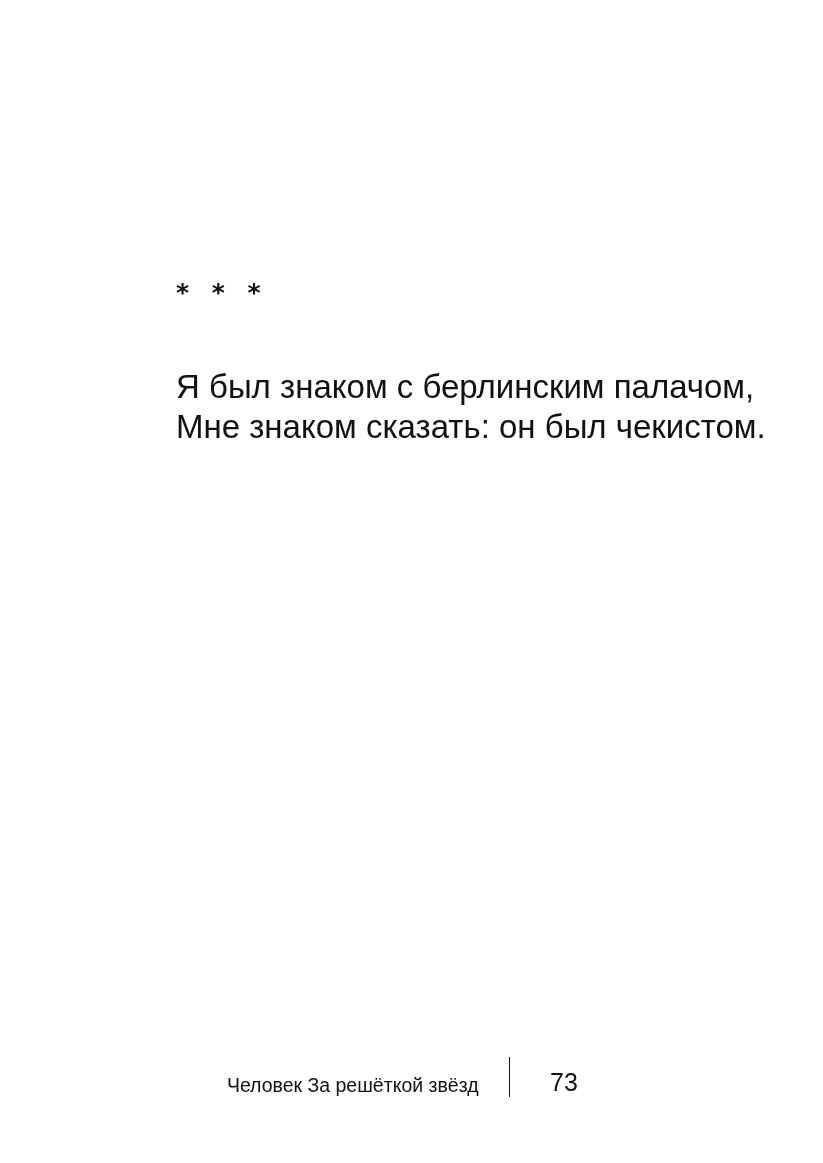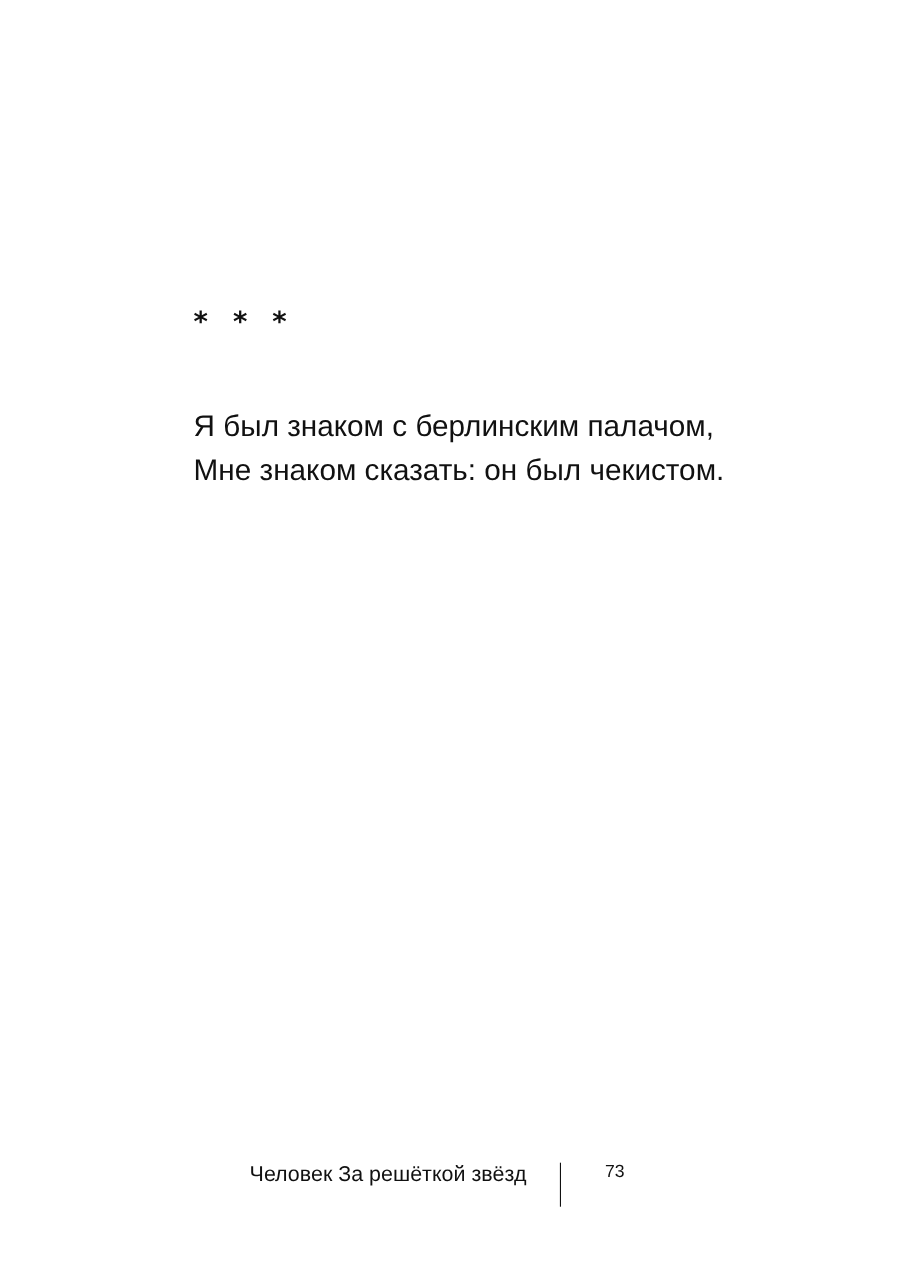--- a/index.html
+++ b/index.html
@@ -30,49 +30,49 @@
     color: #111111;
     letter-spacing: 7px;
     font-weight: 600;
     margin: 0 0 62px 0;
     font-family: "DejaVu Sans", sans-serif;
   }
   .poem-body {
     margin: 0;
   }
   .poem-line {
-    font-size: 27px;
+    font-size: 33px;
     line-height: 40px;
     color: #111111;
     white-space: pre;
     font-family: "Liberation Sans", sans-serif;
   }
   .footer {
     position: absolute;
     left: 0;
     right: 0;
     bottom: 66px;
     display: flex;
-    align-items: flex-start;
+    align-items: flex-end;
     justify-content: center;
   }
   .footer-title {
     font-size: 19.5px;
     color: #111111;
     font-family: "Liberation Sans", sans-serif;
     text-align: right;
     padding-right: 30px;
   }
   .footer-rule {
     width: 1.5px;
     height: 40px;
     background: #111111;
   }
   .footer-page {
-    font-size: 16px;
+    font-size: 25px;
     color: #111111;
     font-family: "Liberation Sans", sans-serif;
     padding-left: 40px;
     min-width: 46px;
   }
 </style>
 </head>
 <body>
 
 <div class="page">

